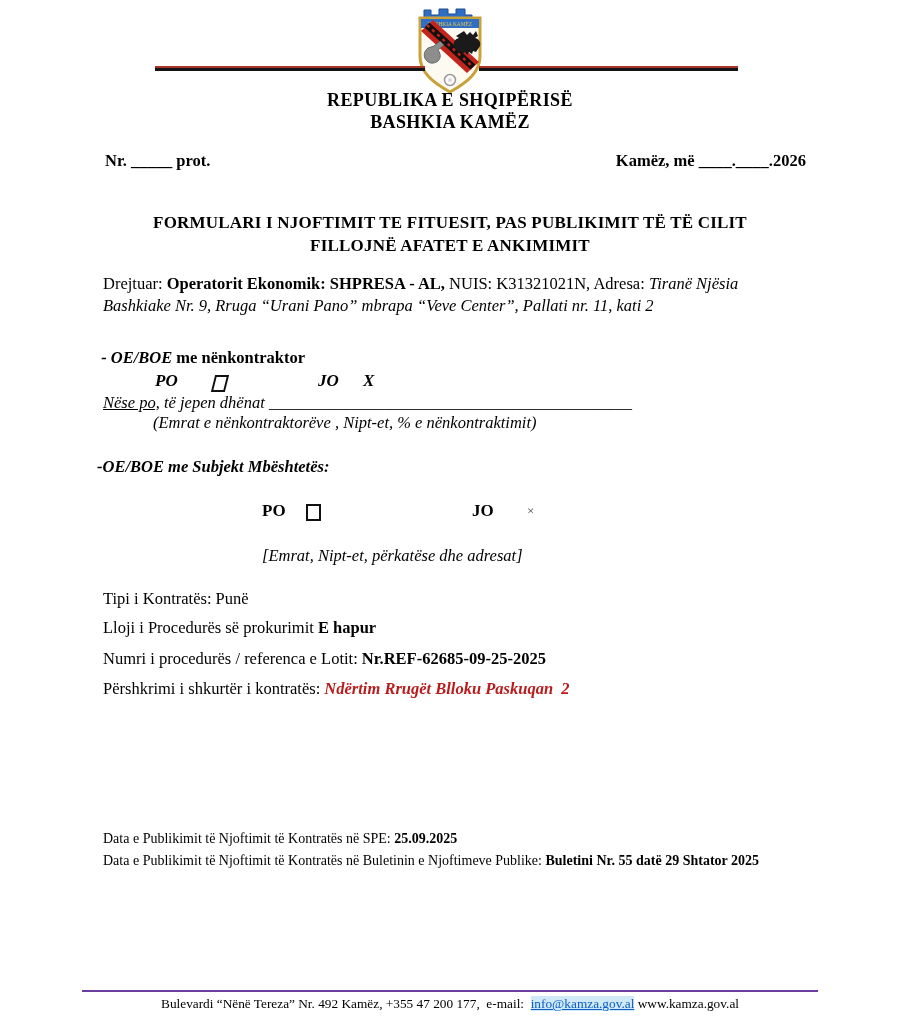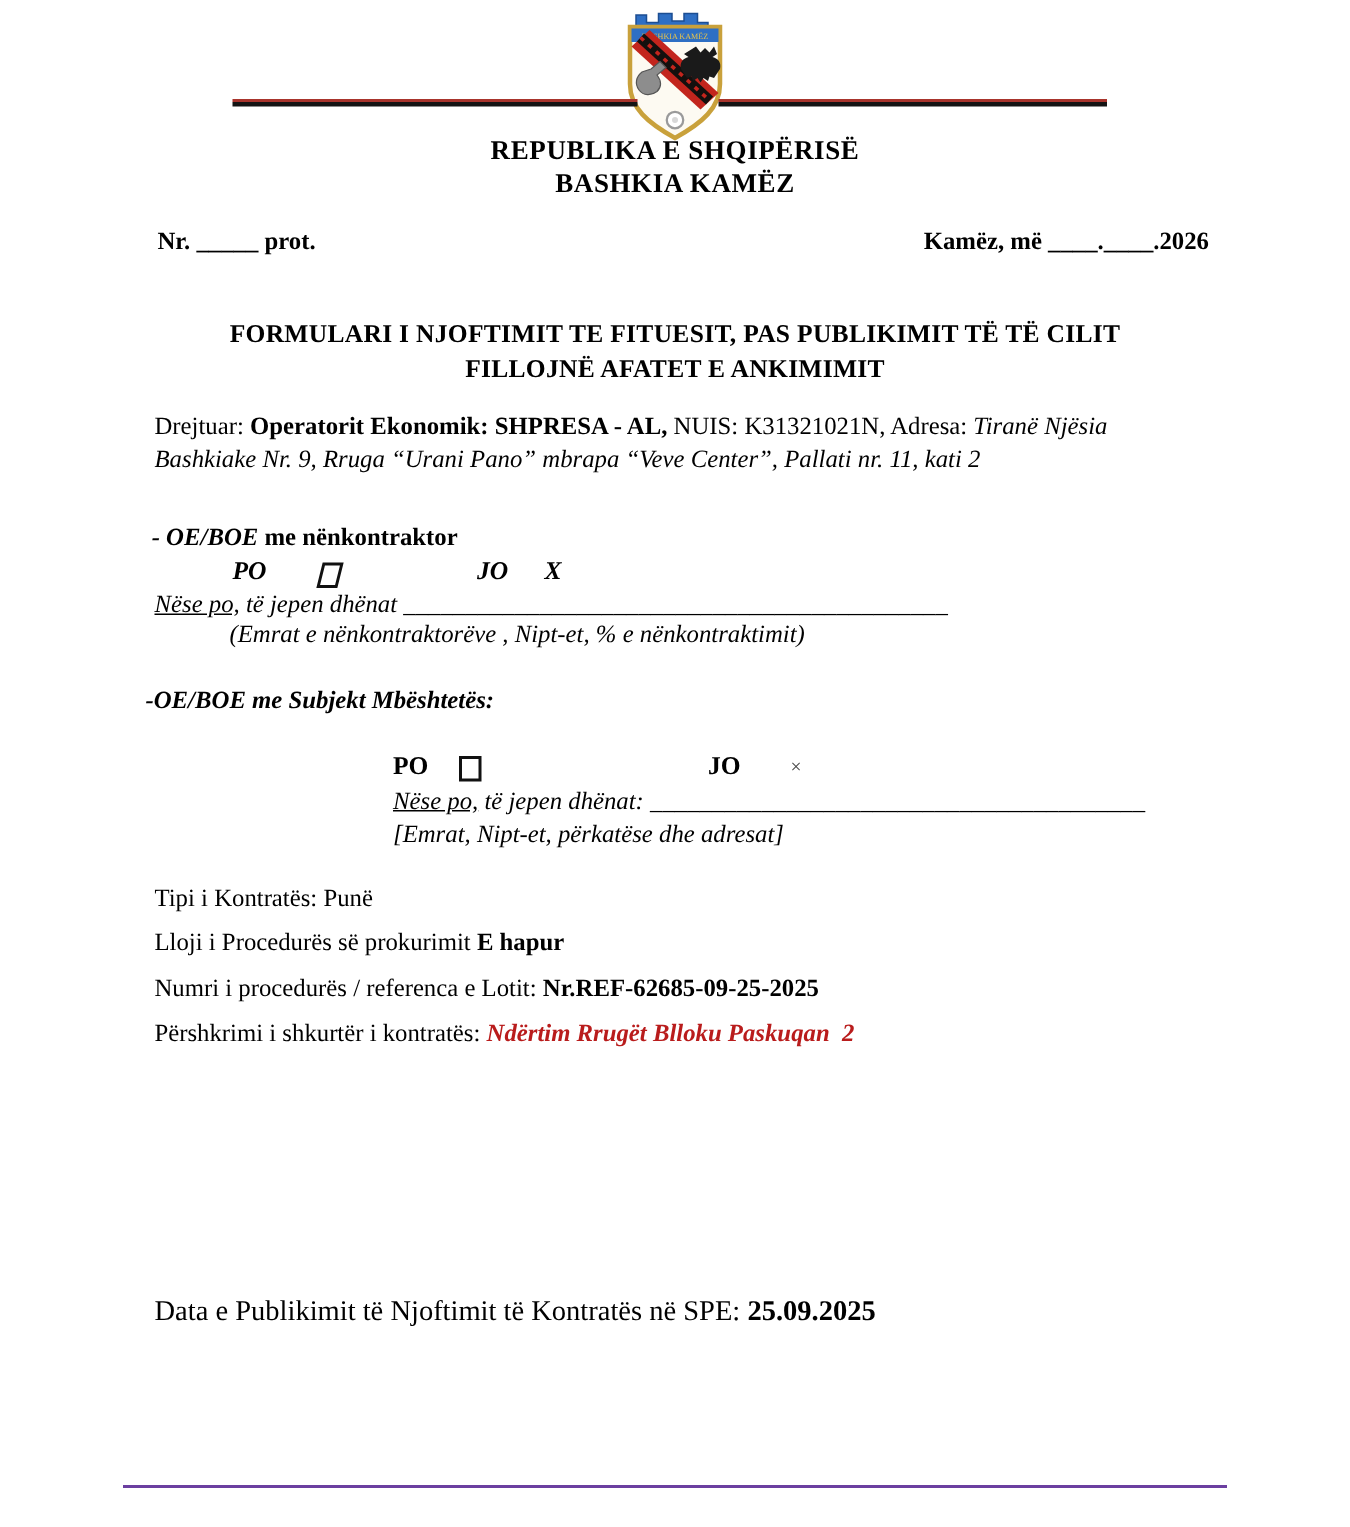--- a/index.html
+++ b/index.html
@@ -39,21 +39,21 @@
   .sec2-note{top:546px;left:262px;font-size:16.5px;}
   .xmark2{font-size:13px;color:#4a4a4a;}
 
   .line{left:103px;font-size:16.5px;}
   .tipi{top:589px;text-align:center;}
   .lloji{top:618px;}
   .numri{top:649px;}
   .pershkrimi{top:679px;}
   .fund{top:727px;left:103px;width:694px;font-size:16.5px;line-height:26px;}
   .durata{top:804px;}
-  .pubs{top:864px;left:103px;width:696px;font-size:19px;line-height:22px;}
+  .pubs{top:828px;left:103px;width:696px;font-size:14px;line-height:22px;}
 
   .frule{top:990px;left:82px;width:736px;height:2px;background:#6b3fa0;}
   .ftext{top:996px;font-size:13.3px;}
   .email{color:#0b5cc7;text-decoration:underline;background:#cfe9f7;cursor:pointer;}
 </style>
 </head>
 <body>
 
 <div class="page">
 
@@ -104,33 +104,34 @@
 
   <div class="abs sec2-head b i">-OE/BOE me Subjekt Mbështetës:</div>
 
   <div>
     <span class="abs po-row b" style="left:262px;top:501px">PO</span>
     <span class="abs checkbox box2" style="left:306px;top:504px"></span>
     <span class="abs po-row b" style="left:472px;top:501px">JO</span>
     <span class="abs xmark2" style="left:527px;top:503px">×</span>
   </div>
 
-  <div class="abs sec2-ifyes pre"><span class="i u">Nëse po,</span><span class="i"> të jepen dhënat: </span><span>________________________________________</span></div>
 
   <div class="abs sec2-note i">[Emrat, Nipt-et, përkatëse dhe adresat]</div>
 
   <div class="abs line tipi">Tipi i Kontratës: Punë</div>
 
   <div class="abs line lloji pre"><span>Lloji i Procedurës së prokurimit </span><span class="b">E hapur</span></div>
 
   <div class="abs line numri pre"><span>Numri i procedurës / referenca e Lotit: </span><span class="b">Nr.REF-62685-09-25-2025</span></div>
 
   <div class="abs line pershkrimi pre"><span>Përshkrimi i shkurtër i kontratës: </span><span class="b i blue">Ndërtim Rrugët Blloku Paskuqan  2</span></div>
 
 
 
   <div class="abs pubs">
     <div class="pre"><span>Data e Publikimit të Njoftimit të Kontratës në SPE: </span><span class="b">25.09.2025</span></div>
+    <div class="pre"><span>Data e Publikimit të Njoftimit të Kontratës në Buletinin e Njoftimeve Publike: </span><span class="b">Buletini Nr. 55 datë 29 Shtator 2025</span></div>
   </div>
 
   <div class="abs frule"></div>
+  <div class="abs center ftext pre"><span>Bulevardi “Nënë Tereza” Nr. 492 Kamëz, +355 47 200 177,  e-mail:  </span><a class="email">info@kamza.gov.al</a><span> www.kamza.gov.al</span></div>
 
 </div>
 
 </body></html>

